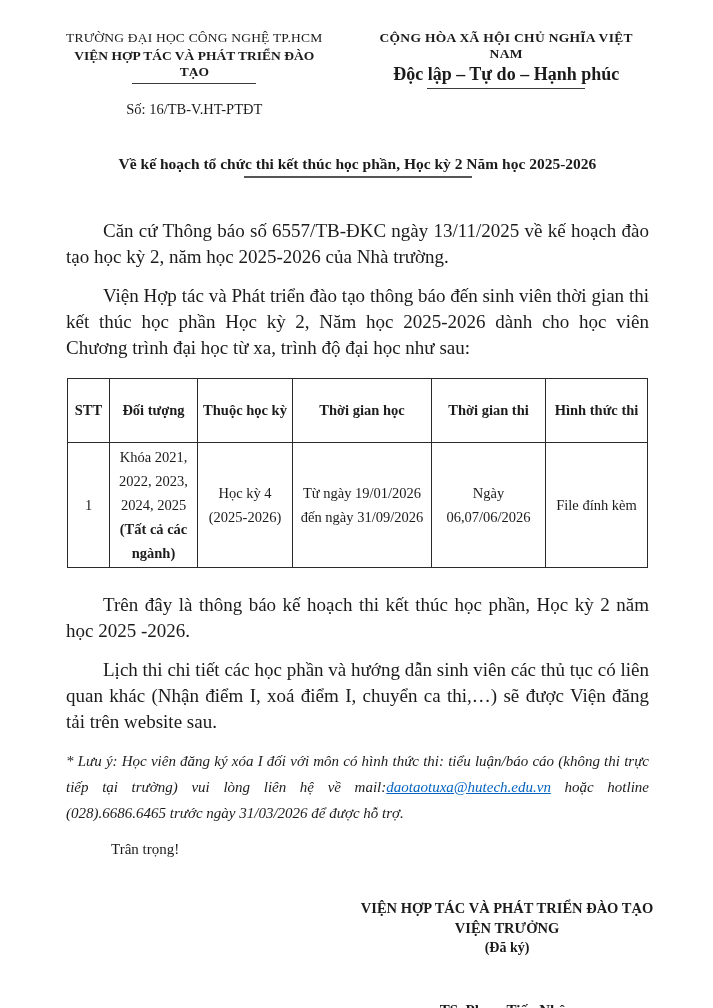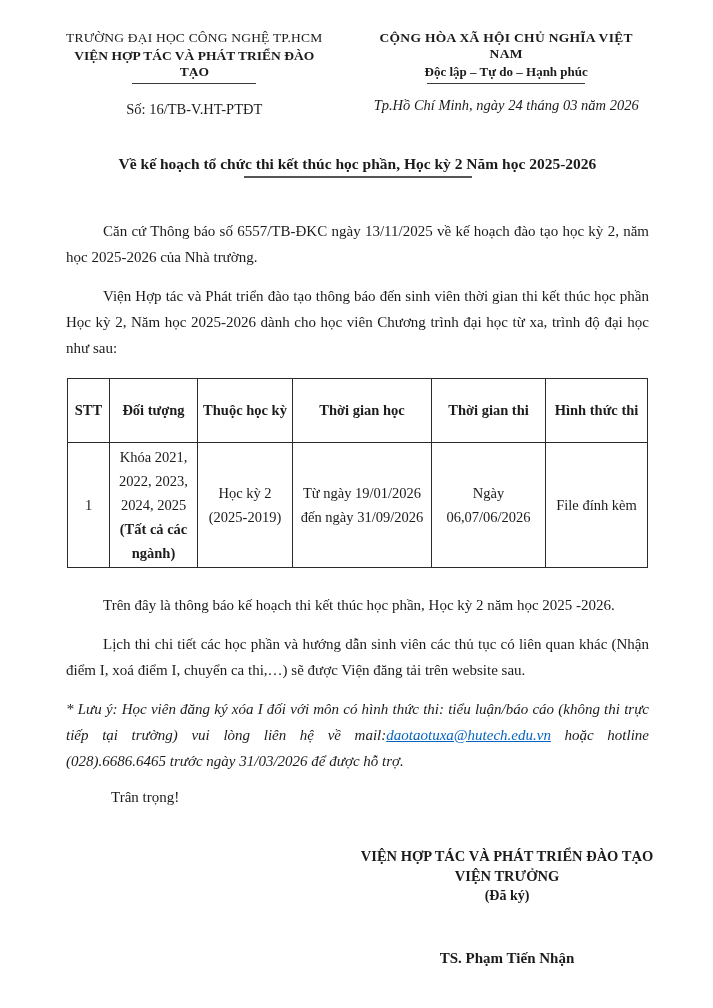--- a/index.html
+++ b/index.html
@@ -15,34 +15,34 @@
     overflow:hidden;
   }
   
   .doc-header { display:flex; justify-content:space-between; align-items:flex-start; }
   .hdr-col { text-align:center; }
   .hdr-left { width:44%; }
   .hdr-right { width:49%; }
   .hdr-line1-left { font-size:13.5px; letter-spacing:0.2px; }
   .hdr-line2-left { font-size:13.5px; font-weight:bold; margin-top:2px; }
   .hdr-line1-right { font-size:13.5px; font-weight:bold; letter-spacing:0.3px; }
-  .hdr-line2-right { font-size:13px; font-weight:bold; margin-top:2px; }
+  .hdr-line2-right { font-size:18px; font-weight:bold; margin-top:2px; }
   .rule { height:1.4px; background:#3a3a3a; margin:3px auto 0 auto; }
   .rule-left { width:124px; }
   .rule-right { width:158px; }
   .doc-number { font-size:14.5px; margin-top:17px; }
   .date-line { font-size:14.5px; font-style:italic; margin-top:13px; white-space:nowrap; }
   
   .title-block { text-align:center; margin-top:37px; }
   .title-main { font-size:18px; font-weight:bold; letter-spacing:0.4px; }
   .title-sub { font-size:15.5px; font-weight:bold; margin-top:7px; }
   .rule-title { width:228px; height:1.2px; background:#555; margin:3px auto 0 auto; }
   
   .para {
-    font-size:15px; line-height:26px;
+    font-size:19px; line-height:26px;
     text-align:justify; text-indent:37px;
     margin-top:13px;
   }
   .para-first { margin-top:40px; }
   .para-after-table { margin-top:24px; }
   .note {
     font-size:15px; line-height:26px;
     text-align:justify; font-style:italic;
     margin-top:13px; text-indent:0;
   }
@@ -95,21 +95,20 @@
     <div class="hdr-col hdr-left">
       <div class="hdr-line1-left">TRƯỜNG ĐẠI HỌC CÔNG NGHỆ TP.HCM</div>
       <div class="hdr-line2-left">VIỆN HỢP TÁC VÀ PHÁT TRIỂN ĐÀO TẠO</div>
       <div class="rule rule-left"></div>
       <div class="doc-number">Số: 16/TB-V.HT-PTĐT</div>
     </div>
     <div class="hdr-col hdr-right">
       <div class="hdr-line1-right">CỘNG HÒA XÃ HỘI CHỦ NGHĨA VIỆT NAM</div>
       <div class="hdr-line2-right">Độc lập – Tự do – Hạnh phúc</div>
       <div class="rule rule-right"></div>
-      <div class="date-line">Tp.Hồ Chí Minh, ngày 24 tháng 03 năm 2026</div>
     </div>
   </div>
 
   <div class="title-block">
     <div class="title-sub">Về kế hoạch tổ chức thi kết thúc học phần, Học kỳ 2 Năm học 2025-2026</div>
     <div class="rule-title"></div>
   </div>
 
   <p class="para para-first">Căn cứ Thông báo số 6557/TB-ĐKC ngày 13/11/2025 về kế hoạch đào tạo học kỳ 2, năm học 2025-2026 của Nhà trường.</p>
   <p class="para">Viện Hợp tác và Phát triển đào tạo thông báo đến sinh viên thời gian thi kết thúc học phần Học kỳ 2, Năm học 2025-2026 dành cho học viên Chương trình đại học từ xa, trình độ đại học như sau:</p>
@@ -130,21 +129,21 @@
         <th>Thuộc học kỳ</th>
         <th>Thời gian học</th>
         <th>Thời gian thi</th>
         <th>Hình thức thi</th>
       </tr>
     </thead>
     <tbody>
       <tr>
         <td>1</td>
         <td><span>Khóa 2021, 2022, 2023, 2024, 2025 </span><span class="bold-cell-part">(Tất cả các ngành)</span></td>
-        <td>Học kỳ 2 (2025-2019)</td>
+        <td>Học kỳ 4 (2025-2026)</td>
         <td>Từ ngày 19/01/2026 đến ngày 31/09/2026</td>
         <td>Ngày 06,07/06/2026</td>
         <td>File đính kèm</td>
       </tr>
     </tbody>
   </table>
 
   <p class="para para-after-table">Trên đây là thông báo kế hoạch thi kết thúc học phần, Học kỳ 2 năm học 2025 -2026.</p>
   <p class="para">Lịch thi chi tiết các học phần và hướng dẫn sinh viên các thủ tục có liên quan khác (Nhận điểm I, xoá điểm I, chuyển ca thi,…) sẽ được Viện đăng tải trên website sau.</p>
 

